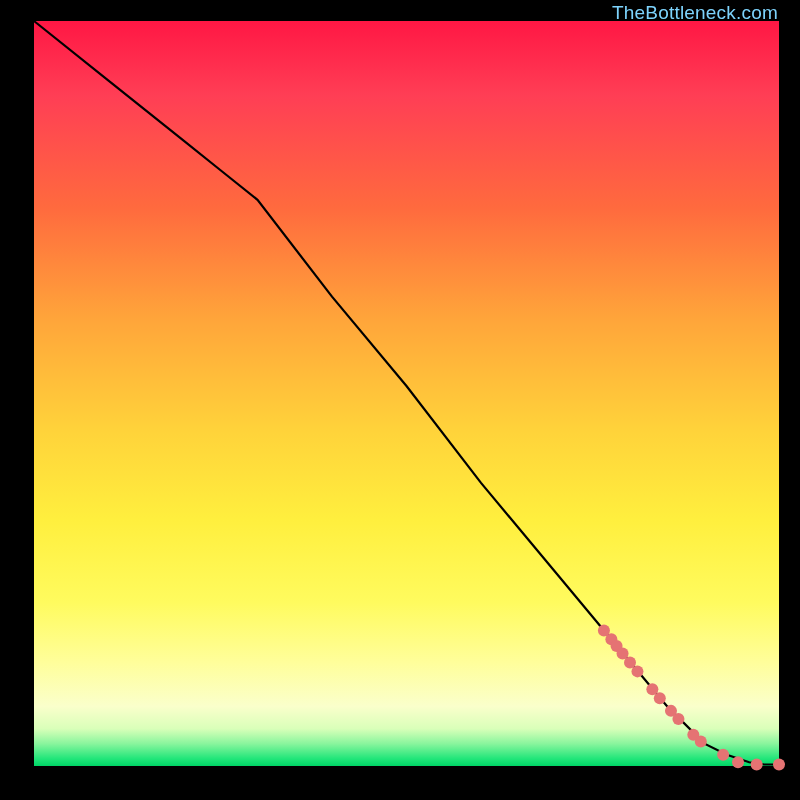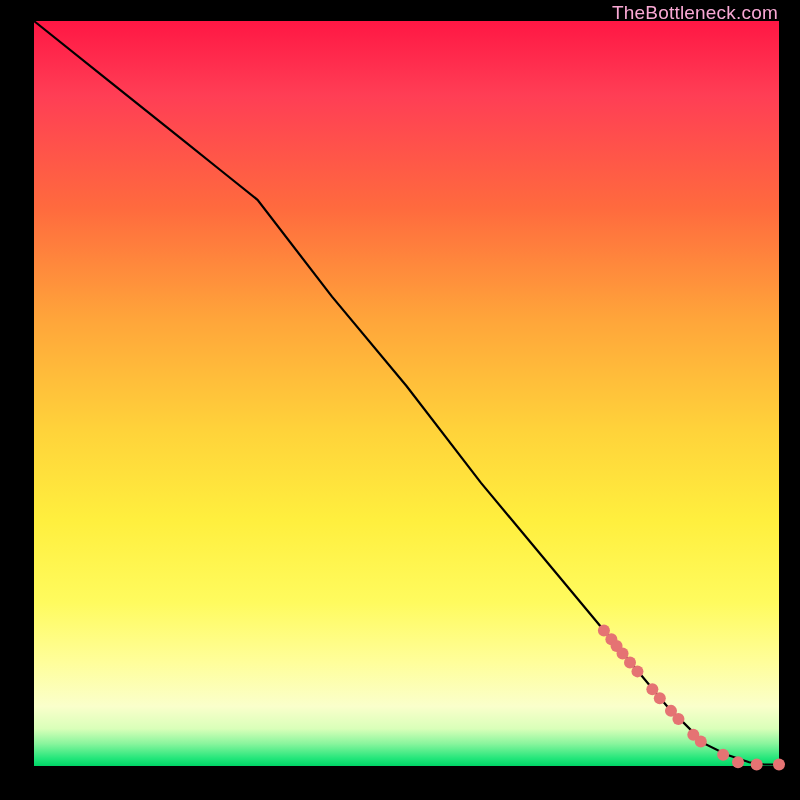--- a/index.html
+++ b/index.html
@@ -38,21 +38,21 @@
       #d9ffb9 95%,
       #89f59d 97%,
       #22e67a 99%,
       #00d566 100%
     );
   }
   .attribution {
     position: absolute;
     top: 2px;
     right: 22px;
-    color: #f9a8d4;
+    color: #7dd3fc;
     font-size: 19px;
     font-weight: 500;
     letter-spacing: 0.2px;
   }
   svg.overlay {
     position: absolute;
     left: 34px;
     top: 21px;
     width: 745px;
     height: 745px;

